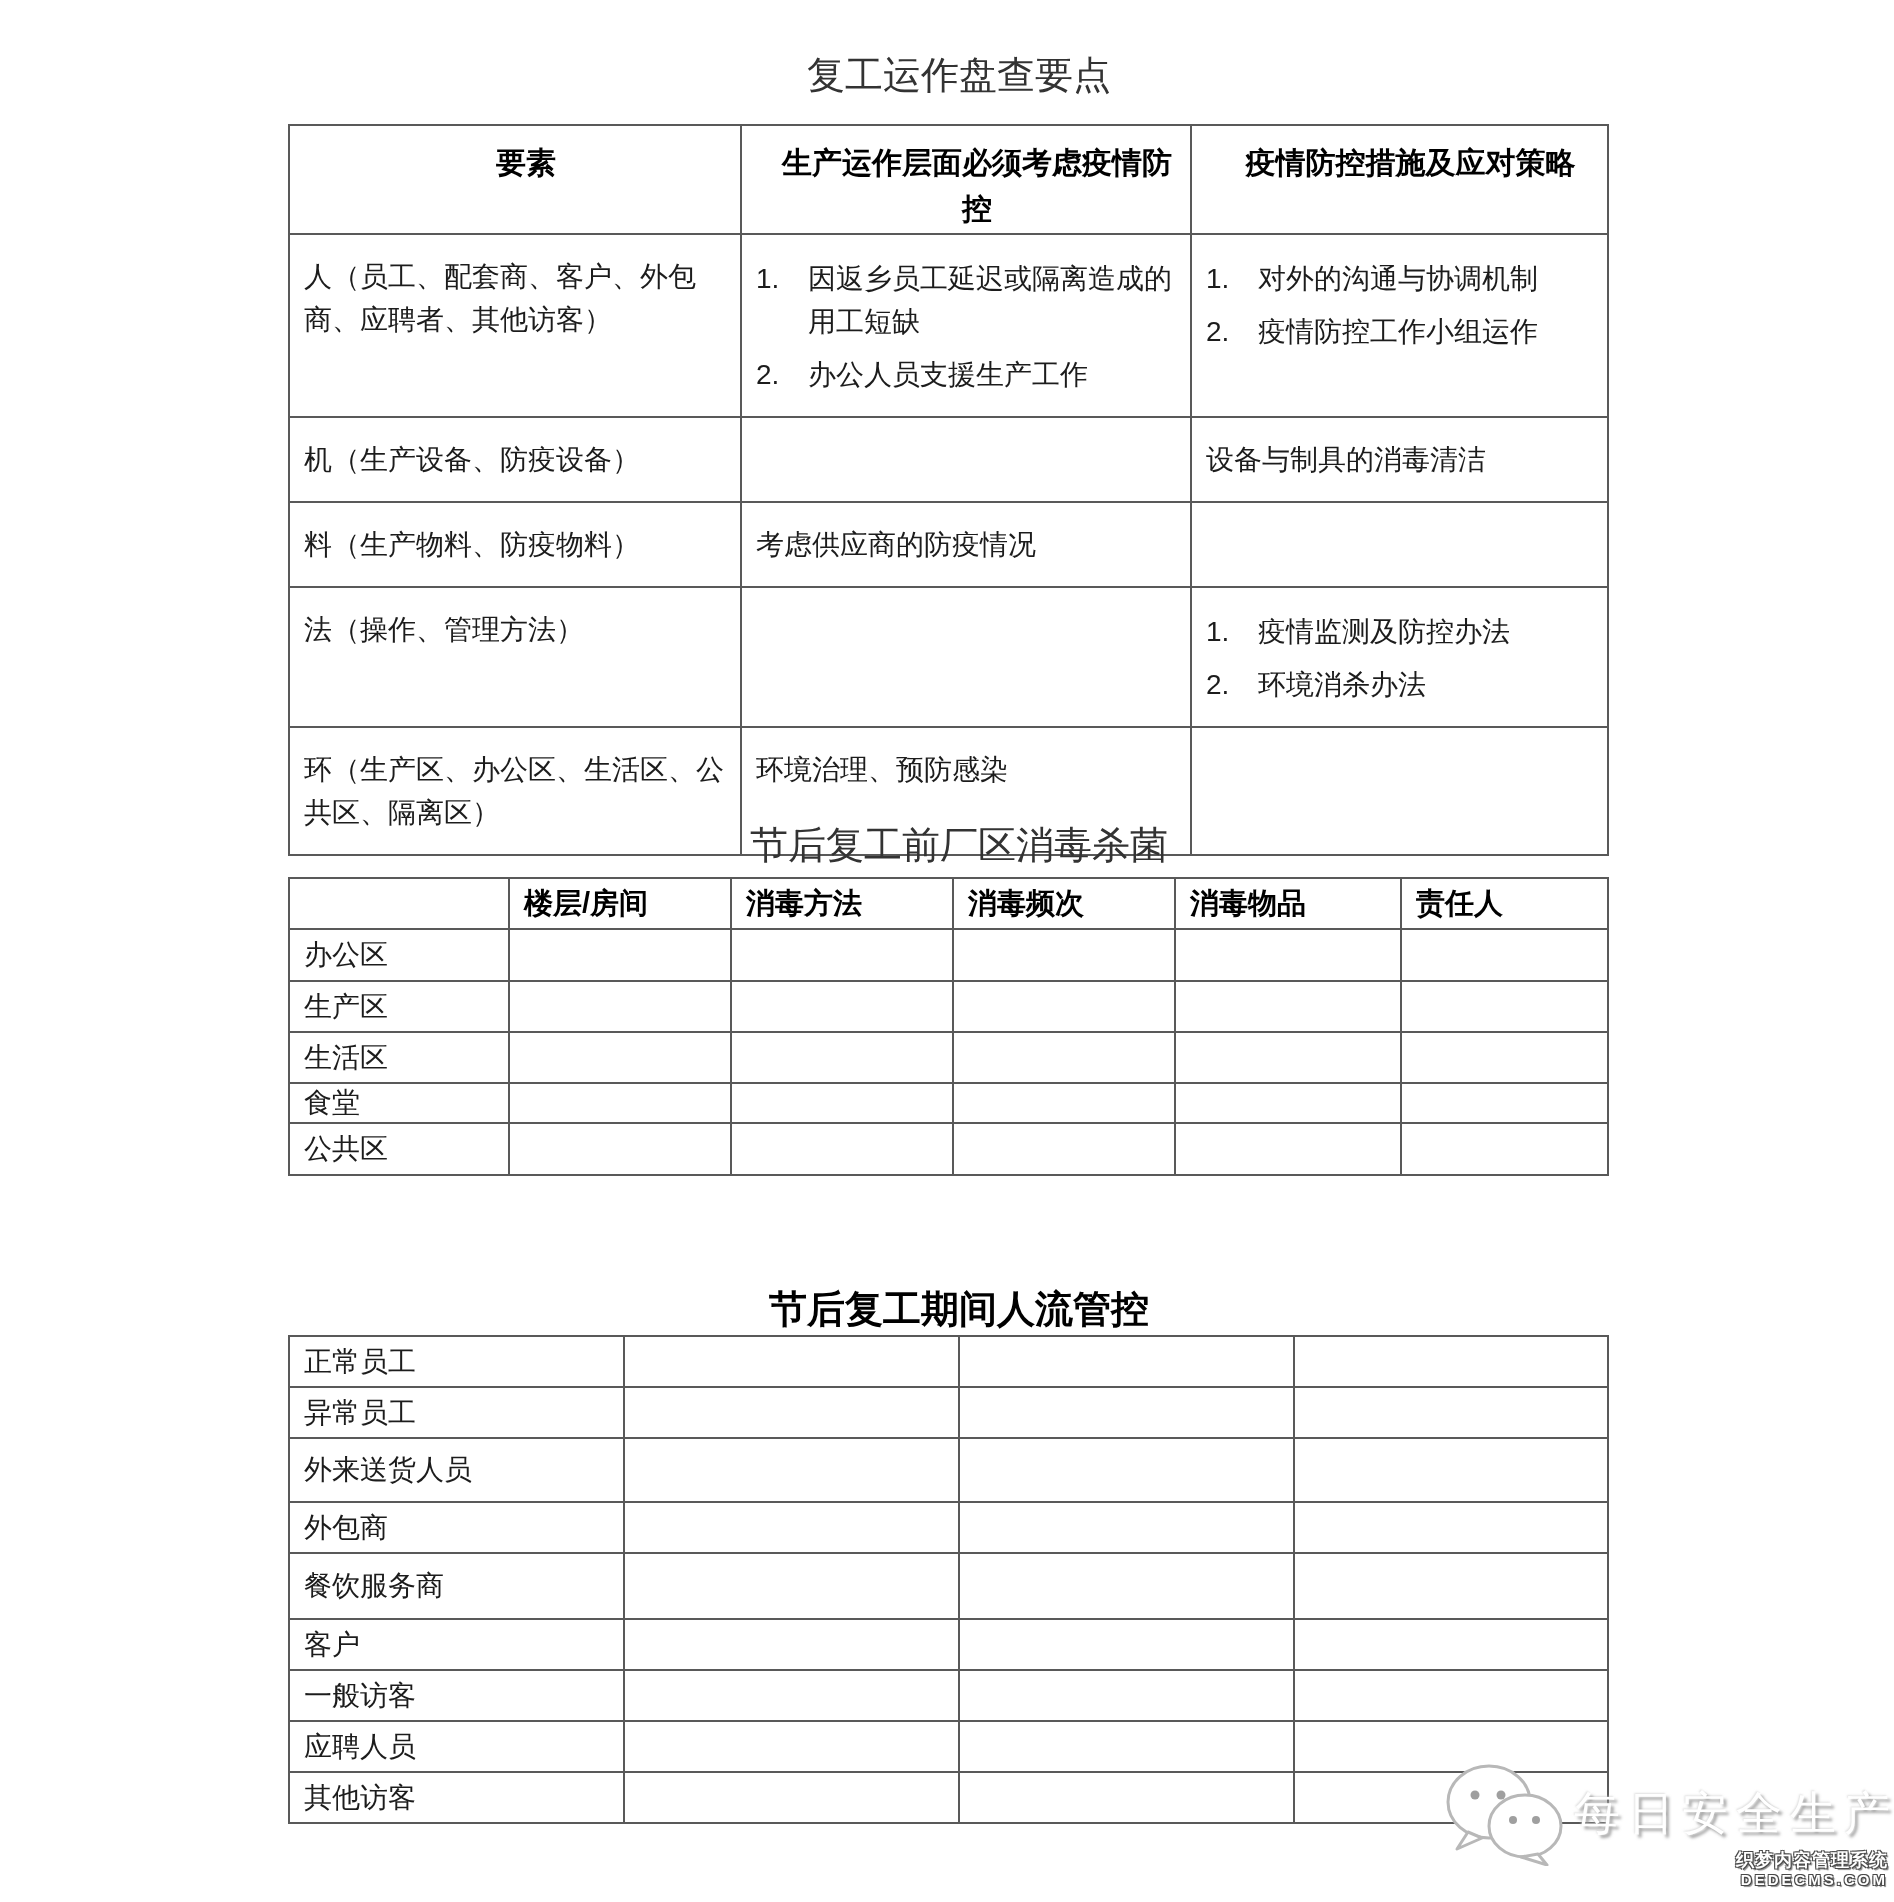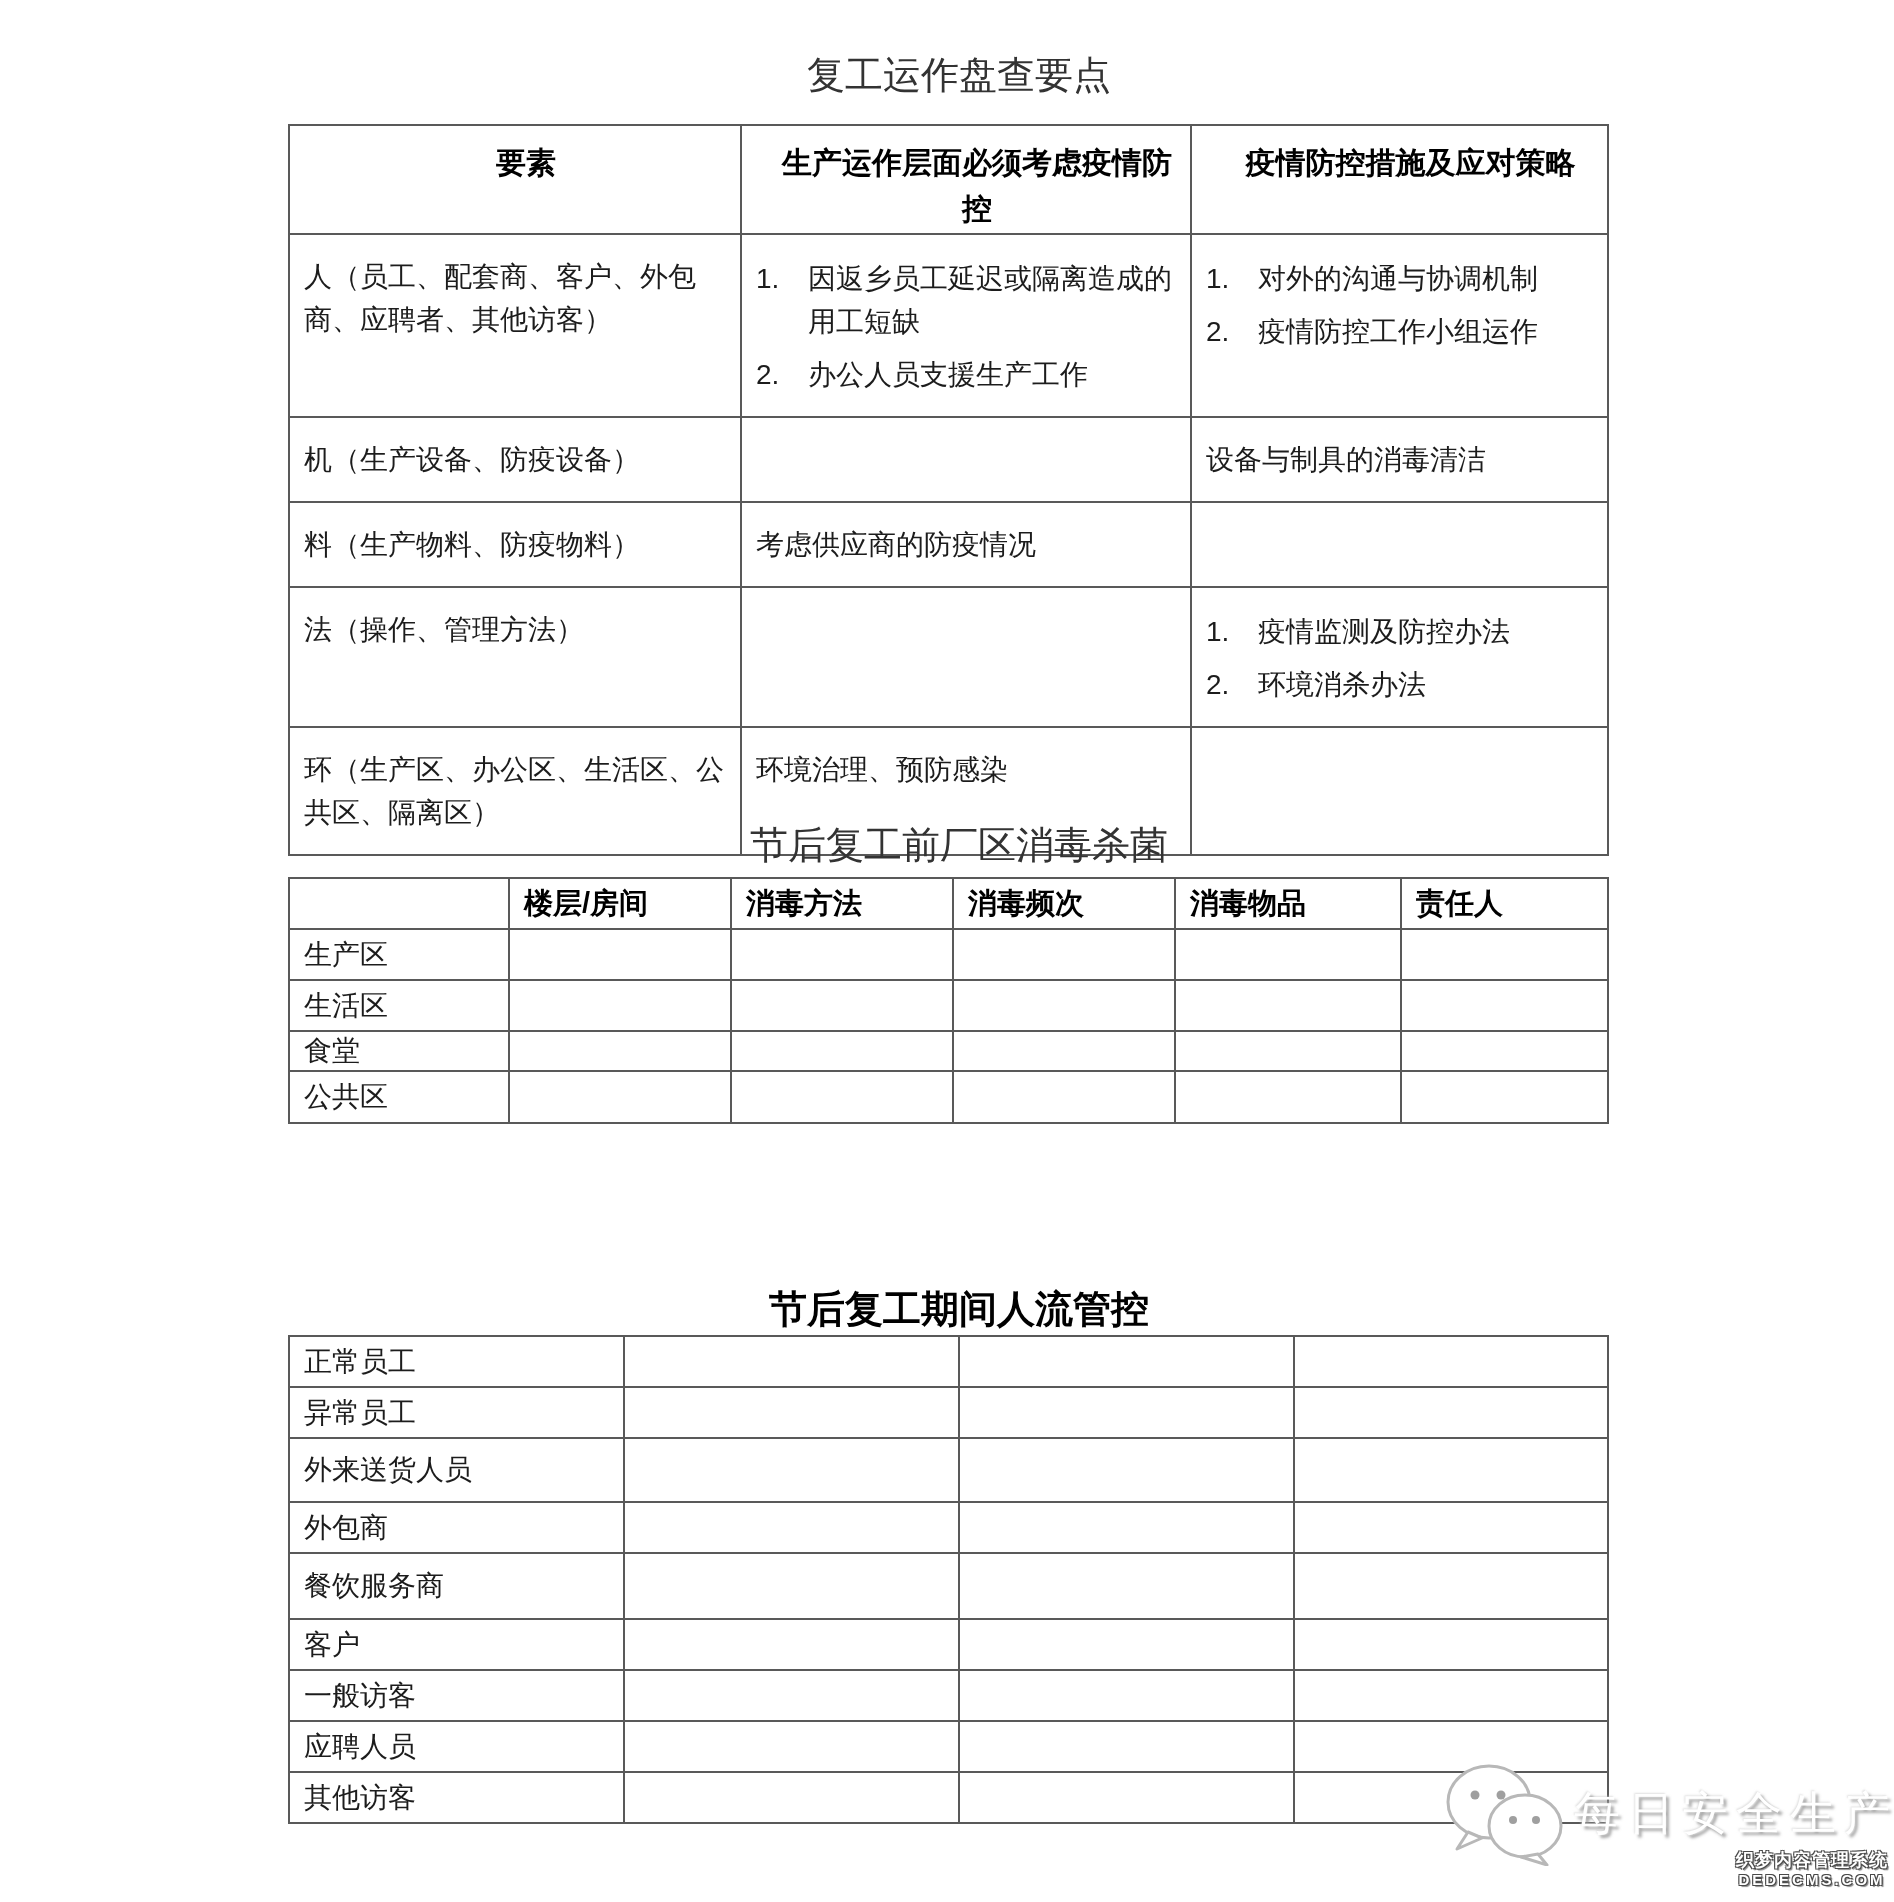--- a/index.html
+++ b/index.html
@@ -52,21 +52,21 @@
     position:absolute; left:1444px; top:1762px; z-index:5;
     display:flex; align-items:center;
   }
   #wm-text {
     margin-left:10px; font-size:46px; letter-spacing:8px; white-space:nowrap;
     color:#ffffff;
     text-shadow: 3px 3px 3px rgba(145,145,145,0.8), -1px -1px 2px rgba(200,200,200,0.55);
   }
   
   #cms {
-    position:absolute; right:6px; top:1850px; text-align:center;
+    position:absolute; right:6px; top:1850px; text-align:right;
     color:#ffffff; font-weight:bold; line-height:1.15;
     text-shadow: -1px -1px 0 #4a4a4a, 1px -1px 0 #4a4a4a,
                  -1px 1px 0 #4a4a4a, 1px 1px 0 #4a4a4a, 2px 2px 1px #8a8a8a;
   }
   #cms .l1 { font-size:18px; letter-spacing:1px; }
   #cms .l2 { font-size:15px; letter-spacing:3px; }
 </style>
 </head>
 <body>
 
@@ -154,20 +154,28 @@
       </colgroup>
     <tbody>
         <tr style="height:51px">
       <th></th>
       <th>楼层/房间</th>
       <th>消毒方法</th>
       <th>消毒频次</th>
       <th>消毒物品</th>
       <th>责任人</th>
     </tr>
+    <tr style="height:52px">
+      <td>办公区</td>
+      <td></td>
+          <td></td>
+      <td></td>
+          <td></td>
+      <td></td>
+    </tr>
     <tr style="height:51px">
       <td>生产区</td>
       <td></td>
           <td></td>
       <td></td>
           <td></td>
       <td></td>
     </tr>
     <tr style="height:51px">
       <td>生活区</td>

